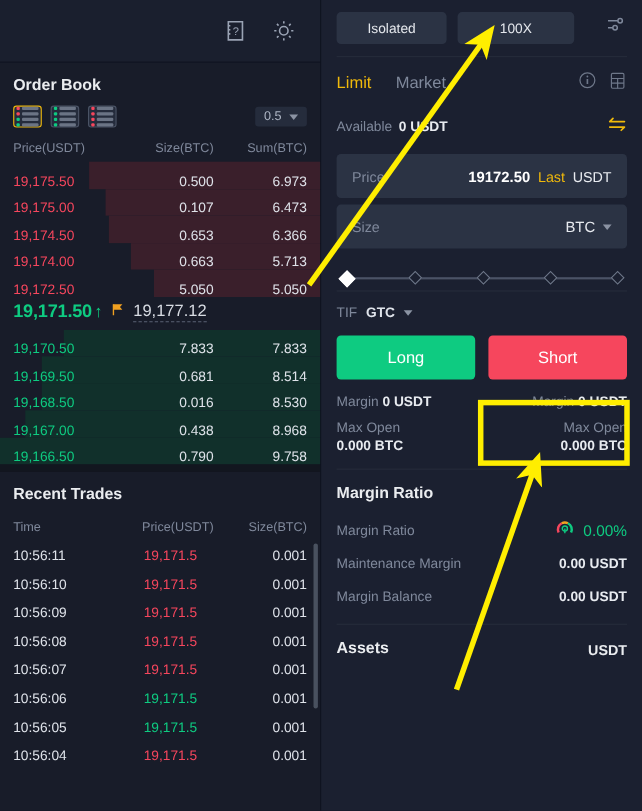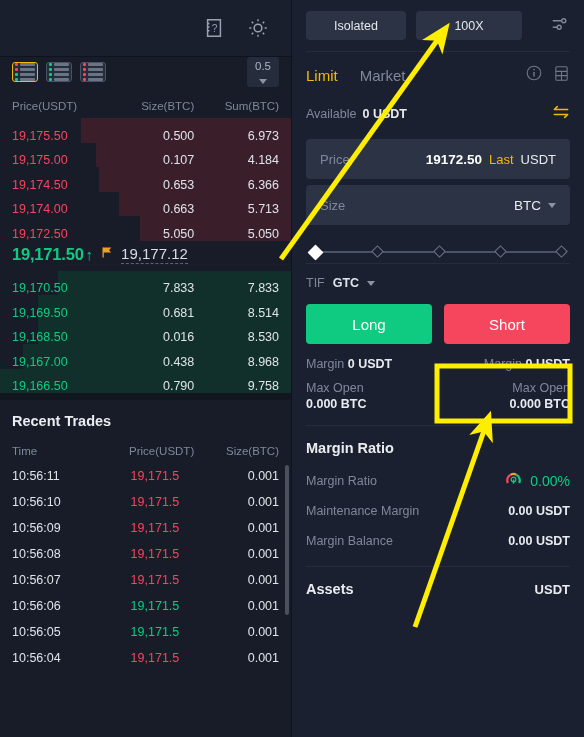--- a/index.html
+++ b/index.html
@@ -44,21 +44,21 @@
     cursor: pointer;
   }
   .ob-mode.active { border-color: #f0b90b; }
   .mode-bars { display: flex; flex-direction: column; gap: 1.5px; width: 3px; }
   .mb { height: 3.5px; width: 3px; border-radius: 1px; }
   .mode-lines { display: flex; flex-direction: column; gap: 1.5px; flex: 1; }
   .ml { height: 3.5px; background: #6b7485; border-radius: 1px; }
   .grouping {
     margin-left: auto; background: #252c3c; border-radius: 3px;
     padding: 3px 8px; font-size: 11.5px; color: #aeb6c4;
-    display: flex; align-items: center; gap: 7px; cursor: pointer; flex-direction: column;
+    display: flex; align-items: center; gap: 7px; cursor: pointer;
   }
   .caret { width:0;height:0;border-left:4px solid transparent;border-right:4px solid transparent;border-top:5px solid #8b93a3; }
 
   .ob-head {
     display: flex; padding: 5px 12px 6px 12px;
     font-size: 11.5px; color: #7f889b;
   }
   .c1 { flex: 1.15; text-align: left; }
   .c2 { flex: 1; text-align: right; }
   .c3 { flex: 1; text-align: right; }
@@ -112,21 +112,21 @@
   .sec-sep { height: 7px; background: #12161f; }
 
   
   .right {
     width: 292px; height: 737px;
     background: #1b2030;
     display: flex; flex-direction: column;
     position: relative;
   }
   .r-top {
-    display: flex; align-items: center; gap: 10px;
+    display: flex; align-items: flex-start; gap: 10px;
     padding: 11px 12px 11px 14px;
   }
   .pill {
     background: #2b3344; color: #e4e7ec;
     border-radius: 4px; font-size: 12.5px;
     height: 29px; display: flex; align-items: center; justify-content: center;
     cursor: pointer; border: none;
   }
   .pill.isolated { width: 100px; }
   .pill.lev { width: 106px; }
@@ -248,20 +248,21 @@
         </svg>
       </span>
       <span>
         <svg class="hdr-icon" viewBox="0 0 24 24" fill="none" stroke="#9aa3b4" stroke-width="1.6">
           <circle cx="12" cy="12" r="4.2"></circle>
           <path d="M12 2.5v2.2M12 19.3v2.2M2.5 12h2.2M19.3 12h2.2M5.2 5.2l1.6 1.6M17.2 17.2l1.6 1.6M18.8 5.2l-1.6 1.6M6.8 17.2l-1.6 1.6"></path>
         </svg>
       </span>
     </div>
 
+    <div class="panel-title">Order Book</div>
 
     <div class="ob-controls">
       <div class="ob-modes">
         <div class="ob-mode active">
           <div class="mode-bars">
               <div class="mb" style="background:#f6465d"></div>
               <div class="mb" style="background:#f6465d"></div>
               <div class="mb" style="background:#0ecb81"></div>
               <div class="mb" style="background:#0ecb81"></div>
             </div>
@@ -317,21 +318,21 @@
         <div class="ob-row ask">
           <div class="depth" style="width:72%"></div>
           <span class="c1">19,175.50</span>
           <span class="c2">0.500</span>
           <span class="c3">6.973</span>
         </div>
         <div class="ob-row ask">
           <div class="depth" style="width:67%"></div>
           <span class="c1">19,175.00</span>
           <span class="c2">0.107</span>
-          <span class="c3">4.184</span>
+          <span class="c3">6.473</span>
         </div>
         <div class="ob-row ask">
           <div class="depth" style="width:66%"></div>
           <span class="c1">19,174.50</span>
           <span class="c2">0.653</span>
           <span class="c3">6.366</span>
         </div>
         <div class="ob-row ask">
           <div class="depth" style="width:59%"></div>
           <span class="c1">19,174.00</span>

